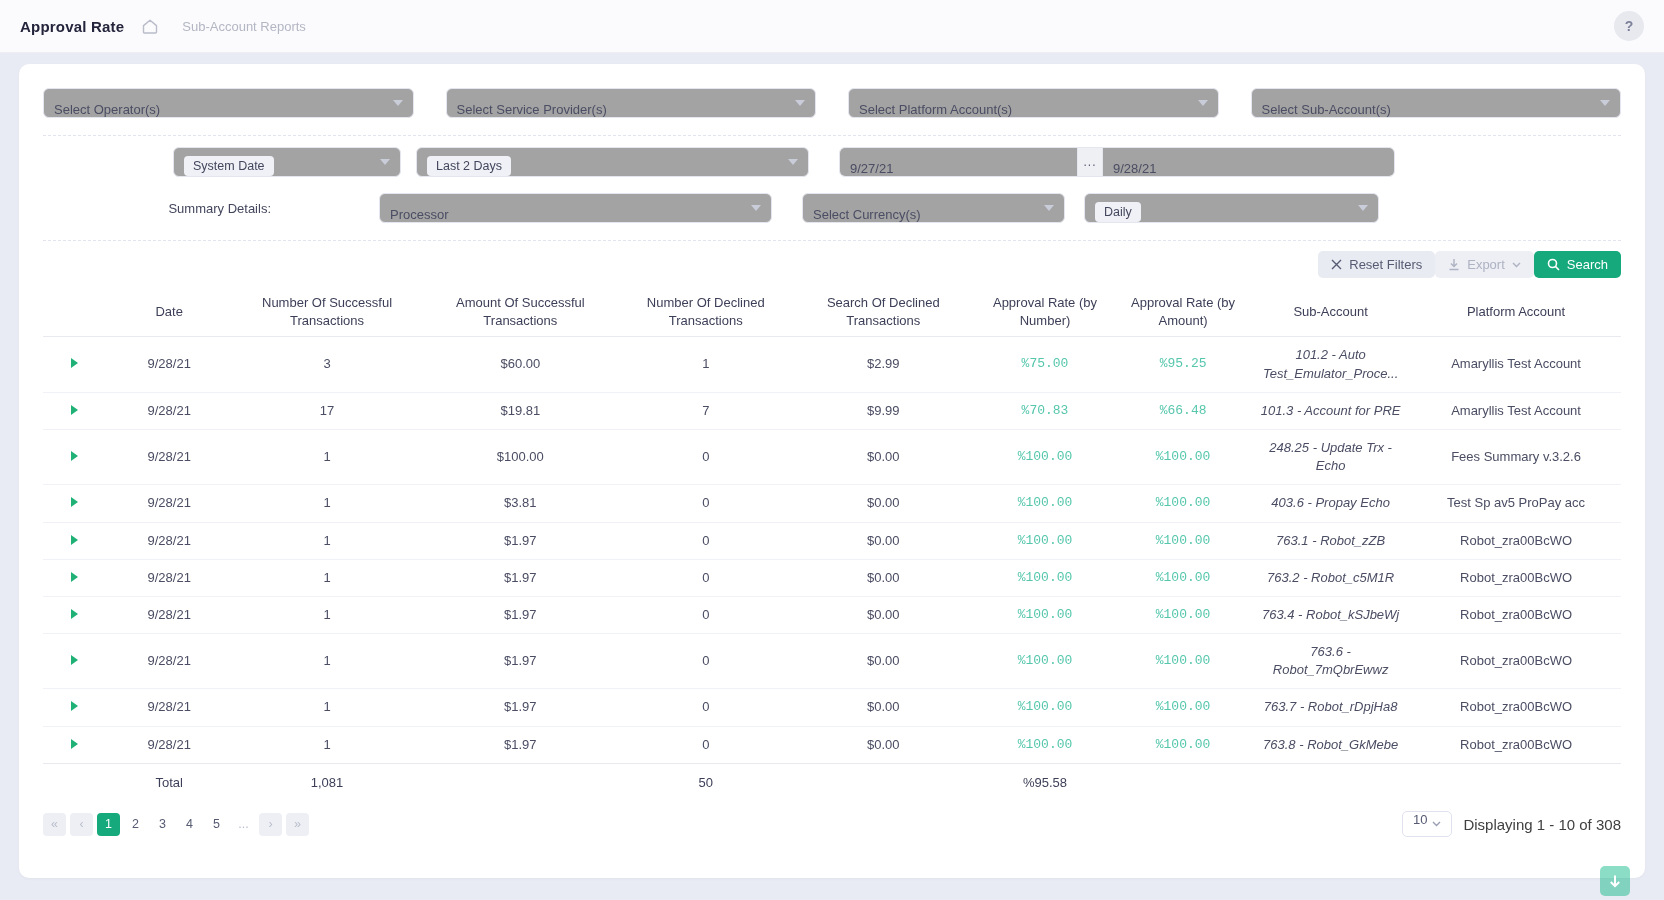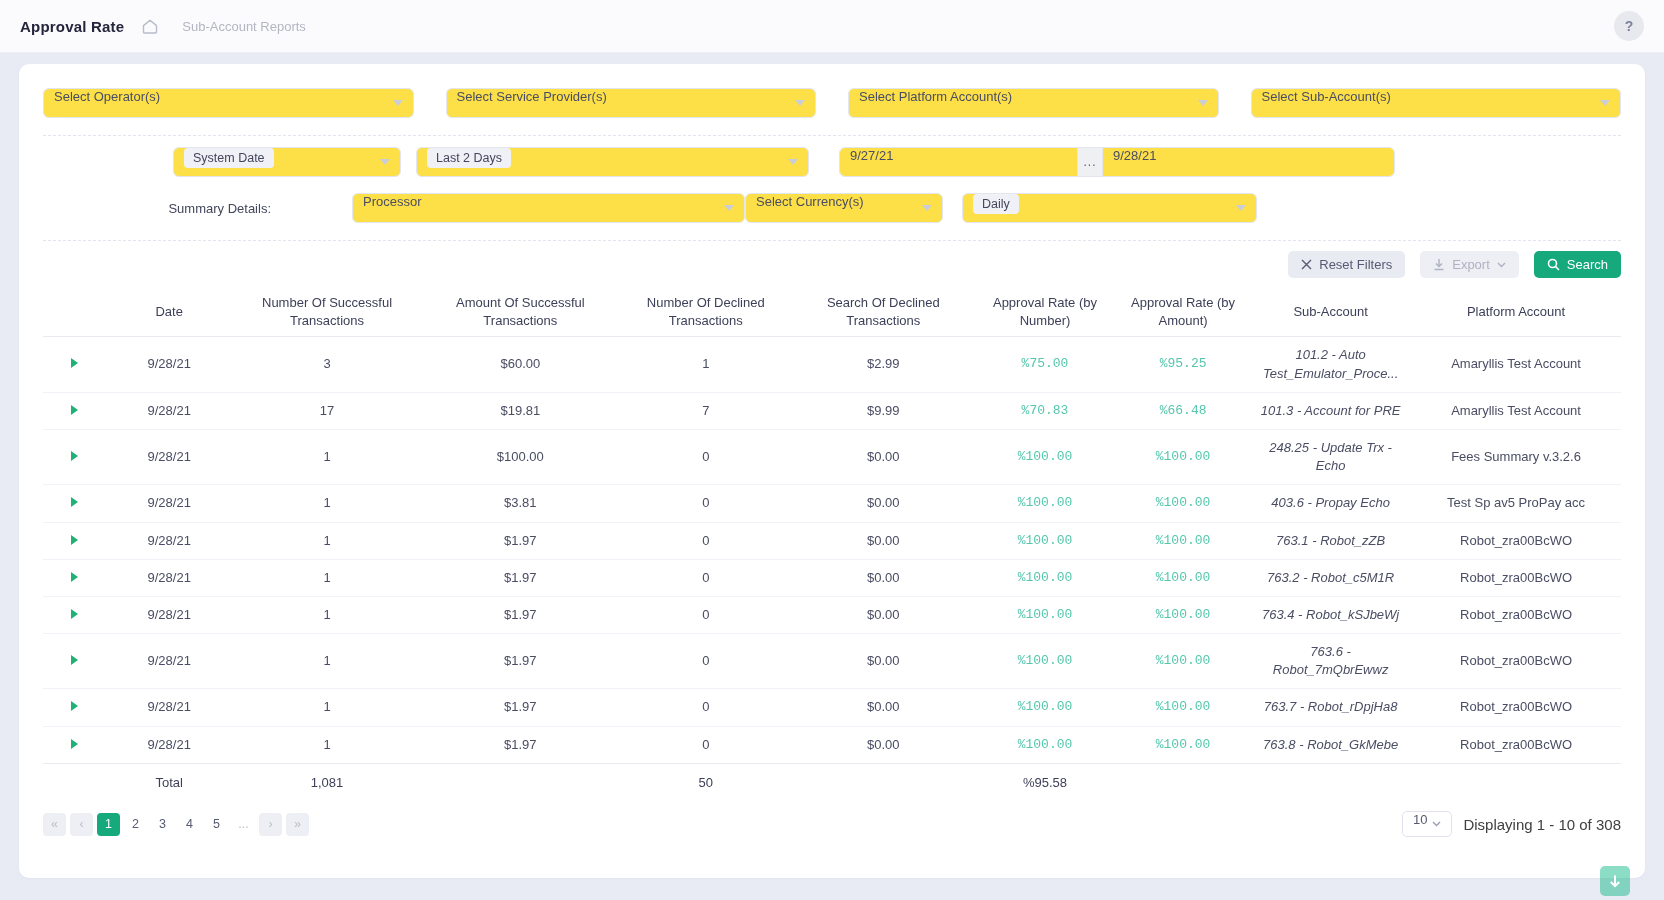--- a/index.html
+++ b/index.html
@@ -25,21 +25,21 @@
   }
   
   .card {
     position:absolute; left:19px; right:19px; top:64px; height:814px;
     background:#fff; border-radius:10px; padding:24px 24px 0;
     box-shadow:0 1px 3px rgba(40,40,80,.04);
   }
   
   .select, .datebox {
     position:relative; height:30px; border:1px solid #e3e5ef; border-radius:6px;
-    background:#fde047; display:flex; align-items:flex-start; padding:0 28px 0 10px;
+    background:#a3a3a3; display:flex; align-items:flex-end; padding:0 28px 0 10px;
     font-size:13px; color:#4a4d63; cursor:pointer;
   }
   .select span.ph { white-space:nowrap; overflow:hidden; }
   .chev { position:absolute; right:10px; top:50%; transform:translateY(-50%); line-height:0; }
   .chip {
     background:#f0f1f6; border-radius:4px; padding:3px 9px; font-size:12.5px; color:#43465c;
     white-space:nowrap;
   }
   .row1 { display:flex; gap:32px; }
   .row1 .select { flex:1; }
@@ -51,25 +51,25 @@
   .dategroup { display:flex; margin-left:30px; border:1px solid #e3e5ef; border-radius:6px; height:30px; overflow:hidden; }
   .datebox { border:none; border-radius:0; height:28px; }
   .w-from { width:237px; }
   .w-to { width:291px; }
   .dots-sep {
     width:26px; background:#eef0f4; border-left:1px solid #e3e5ef; border-right:1px solid #e3e5ef;
     display:flex; align-items:center; justify-content:center; font-size:12px; letter-spacing:1px;
     color:#565a72; cursor:pointer;
   }
   .summary-label { font-size:13px; color:#43465c; width:105px;text-align:right; }
-  .w-summary { width:393px; margin-left:81px; }
-  .w-currency { width:198px; }
+  .w-summary { width:393px; margin-left:108px; }
+  .w-currency { width:263px; margin-left:30px; }
   .w-interval { width:295px; margin-left:19px; }
   
-  .actions { display:flex; justify-content:flex-end; gap:15px; margin-top:10px;align-items:flex-end; }
+  .actions { display:flex; justify-content:flex-end; margin-top:10px;align-items:flex-end; }
   .btn {
     height:27px; border:none; border-radius:5px; font-size:13px;
     display:flex; align-items:center; gap:7px; padding:0 13px; cursor:pointer;
     font-family:"Liberation Sans", sans-serif;
   }
   .btn-reset { background:#e9ebf2; color:#565a72; }
   .btn-export { background:#edeff4; color:#aeb2c2; }
   .btn-search { background:#15a97c; color:#fff; }
   
   .table-wrap { margin-top:10px; }

